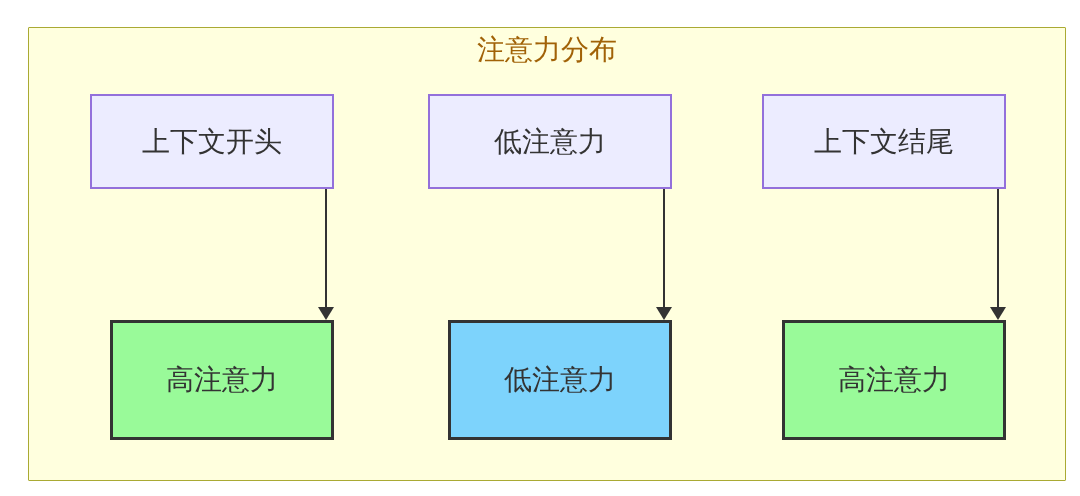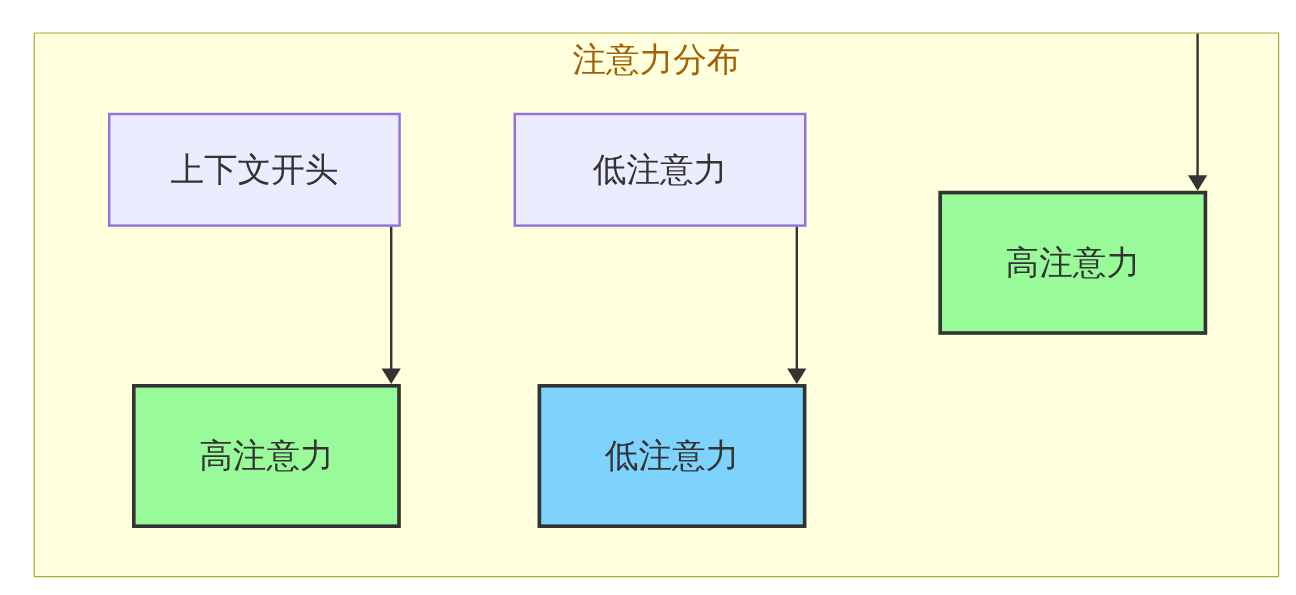--- a/index.html
+++ b/index.html
@@ -102,20 +102,21 @@
     <div class="flow-column col-2">
       <div class="node source">低注意力</div>
       <div class="edge-arrow">
         <div class="edge-line"></div>
         <div class="arrowhead"></div>
       </div>
       <div class="node target low">低注意力</div>
     </div>
 
     <div class="flow-column col-3">
+      <div class="node source">上下文结尾</div>
       <div class="edge-arrow">
         <div class="edge-line"></div>
         <div class="arrowhead"></div>
       </div>
       <div class="node target high">高注意力</div>
     </div>
   </div>
 </div>
 
 </body></html>

